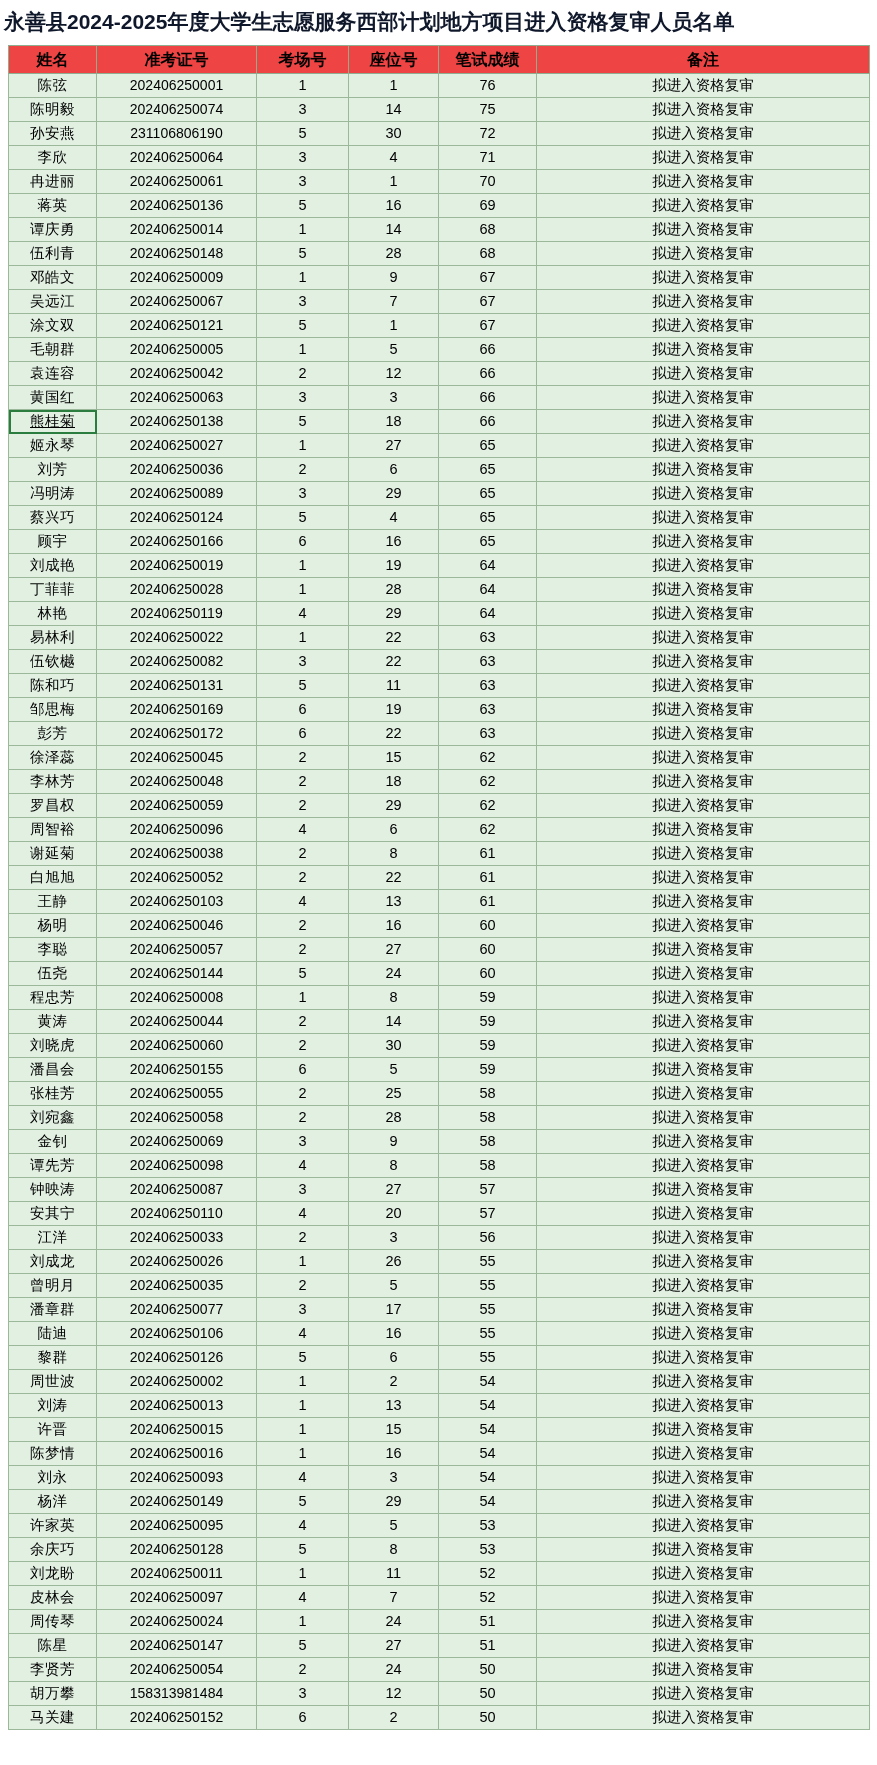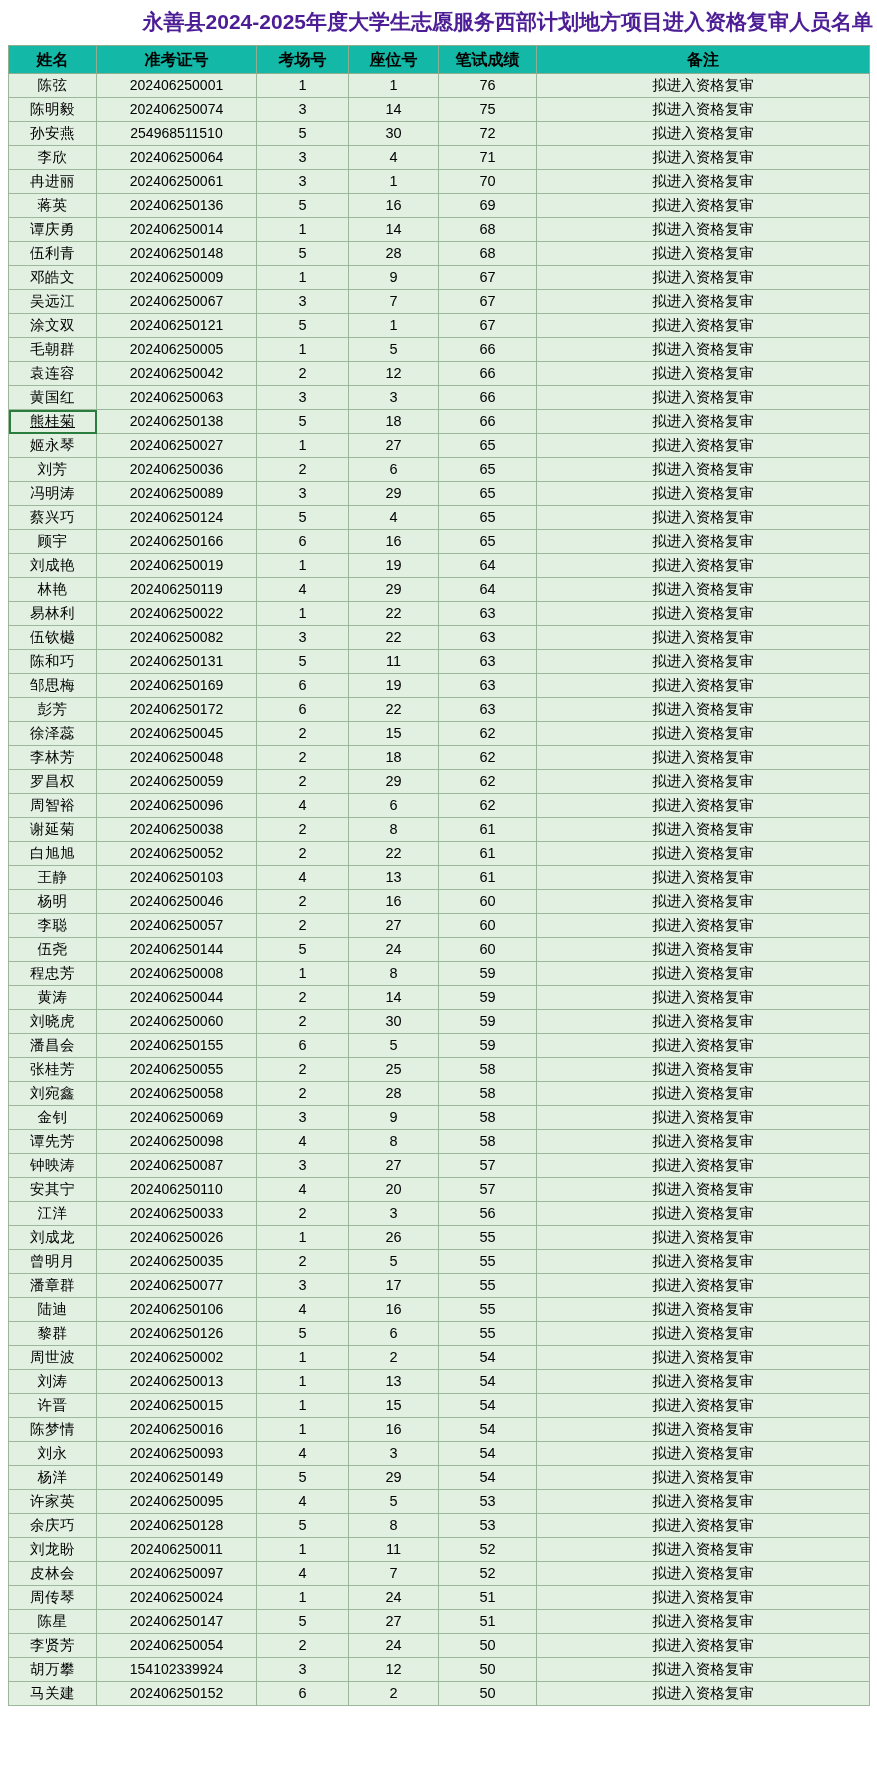--- a/index.html
+++ b/index.html
@@ -10,24 +10,24 @@
   body {
     font-family: "Liberation Sans", "DejaVu Sans", sans-serif;
     width: 877px;
   }
   .sheet {
     width: 877px;
     box-sizing: border-box;
     background: #ffffff;
   }
   .title {
-    text-align: right;
+    text-align: left;
     font-size: 21px;
     font-weight: bold;
-    color: #4c1d95;
+    color: #0f172a;
     padding: 8px 4px 9px 4px;
     letter-spacing: 0px;
     white-space: nowrap;
   }
   table {
     border-collapse: collapse;
     width: 861px;
     margin: 0 8px 0 8px;
     table-layout: fixed;
   }
@@ -43,21 +43,21 @@
     text-align: center;
     font-size: 14.5px;
     color: #000000;
     height: 23px;
     line-height: 23px;
     padding: 0;
     overflow: hidden;
     white-space: nowrap;
   }
   thead th {
-    background: #14b8a6;
+    background: #ef4444;
     font-weight: bold;
     font-size: 16px;
     height: 27px;
     line-height: 27px;
     border: 1px solid #8fae8f;
   }
   tbody tr td {
     background: #e2f0e2;
   }
   tbody td.name {
@@ -111,21 +111,21 @@
         <tr>
           <td class="name">陈明毅</td>
           <td class="admit">202406250074</td>
           <td class="room">3</td>
           <td class="seat">14</td>
           <td class="score">75</td>
           <td class="remark">拟进入资格复审</td>
         </tr>
         <tr>
           <td class="name">孙安燕</td>
-          <td class="admit">254968511510</td>
+          <td class="admit">231106806190</td>
           <td class="room">5</td>
           <td class="seat">30</td>
           <td class="score">72</td>
           <td class="remark">拟进入资格复审</td>
         </tr>
         <tr>
           <td class="name">李欣</td>
           <td class="admit">202406250064</td>
           <td class="room">3</td>
           <td class="seat">4</td>
@@ -262,20 +262,28 @@
         </tr>
         <tr>
           <td class="name">刘成艳</td>
           <td class="admit">202406250019</td>
           <td class="room">1</td>
           <td class="seat">19</td>
           <td class="score">64</td>
           <td class="remark">拟进入资格复审</td>
         </tr>
         <tr>
+          <td class="name">丁菲菲</td>
+          <td class="admit">202406250028</td>
+          <td class="room">1</td>
+          <td class="seat">28</td>
+          <td class="score">64</td>
+          <td class="remark">拟进入资格复审</td>
+        </tr>
+        <tr>
           <td class="name">林艳</td>
           <td class="admit">202406250119</td>
           <td class="room">4</td>
           <td class="seat">29</td>
           <td class="score">64</td>
           <td class="remark">拟进入资格复审</td>
         </tr>
         <tr>
           <td class="name">易林利</td>
           <td class="admit">202406250022</td>
@@ -623,21 +631,21 @@
         <tr>
           <td class="name">李贤芳</td>
           <td class="admit">202406250054</td>
           <td class="room">2</td>
           <td class="seat">24</td>
           <td class="score">50</td>
           <td class="remark">拟进入资格复审</td>
         </tr>
         <tr>
           <td class="name">胡万攀</td>
-          <td class="admit">154102339924</td>
+          <td class="admit">158313981484</td>
           <td class="room">3</td>
           <td class="seat">12</td>
           <td class="score">50</td>
           <td class="remark">拟进入资格复审</td>
         </tr>
         <tr>
           <td class="name">马关建</td>
           <td class="admit">202406250152</td>
           <td class="room">6</td>
           <td class="seat">2</td>

